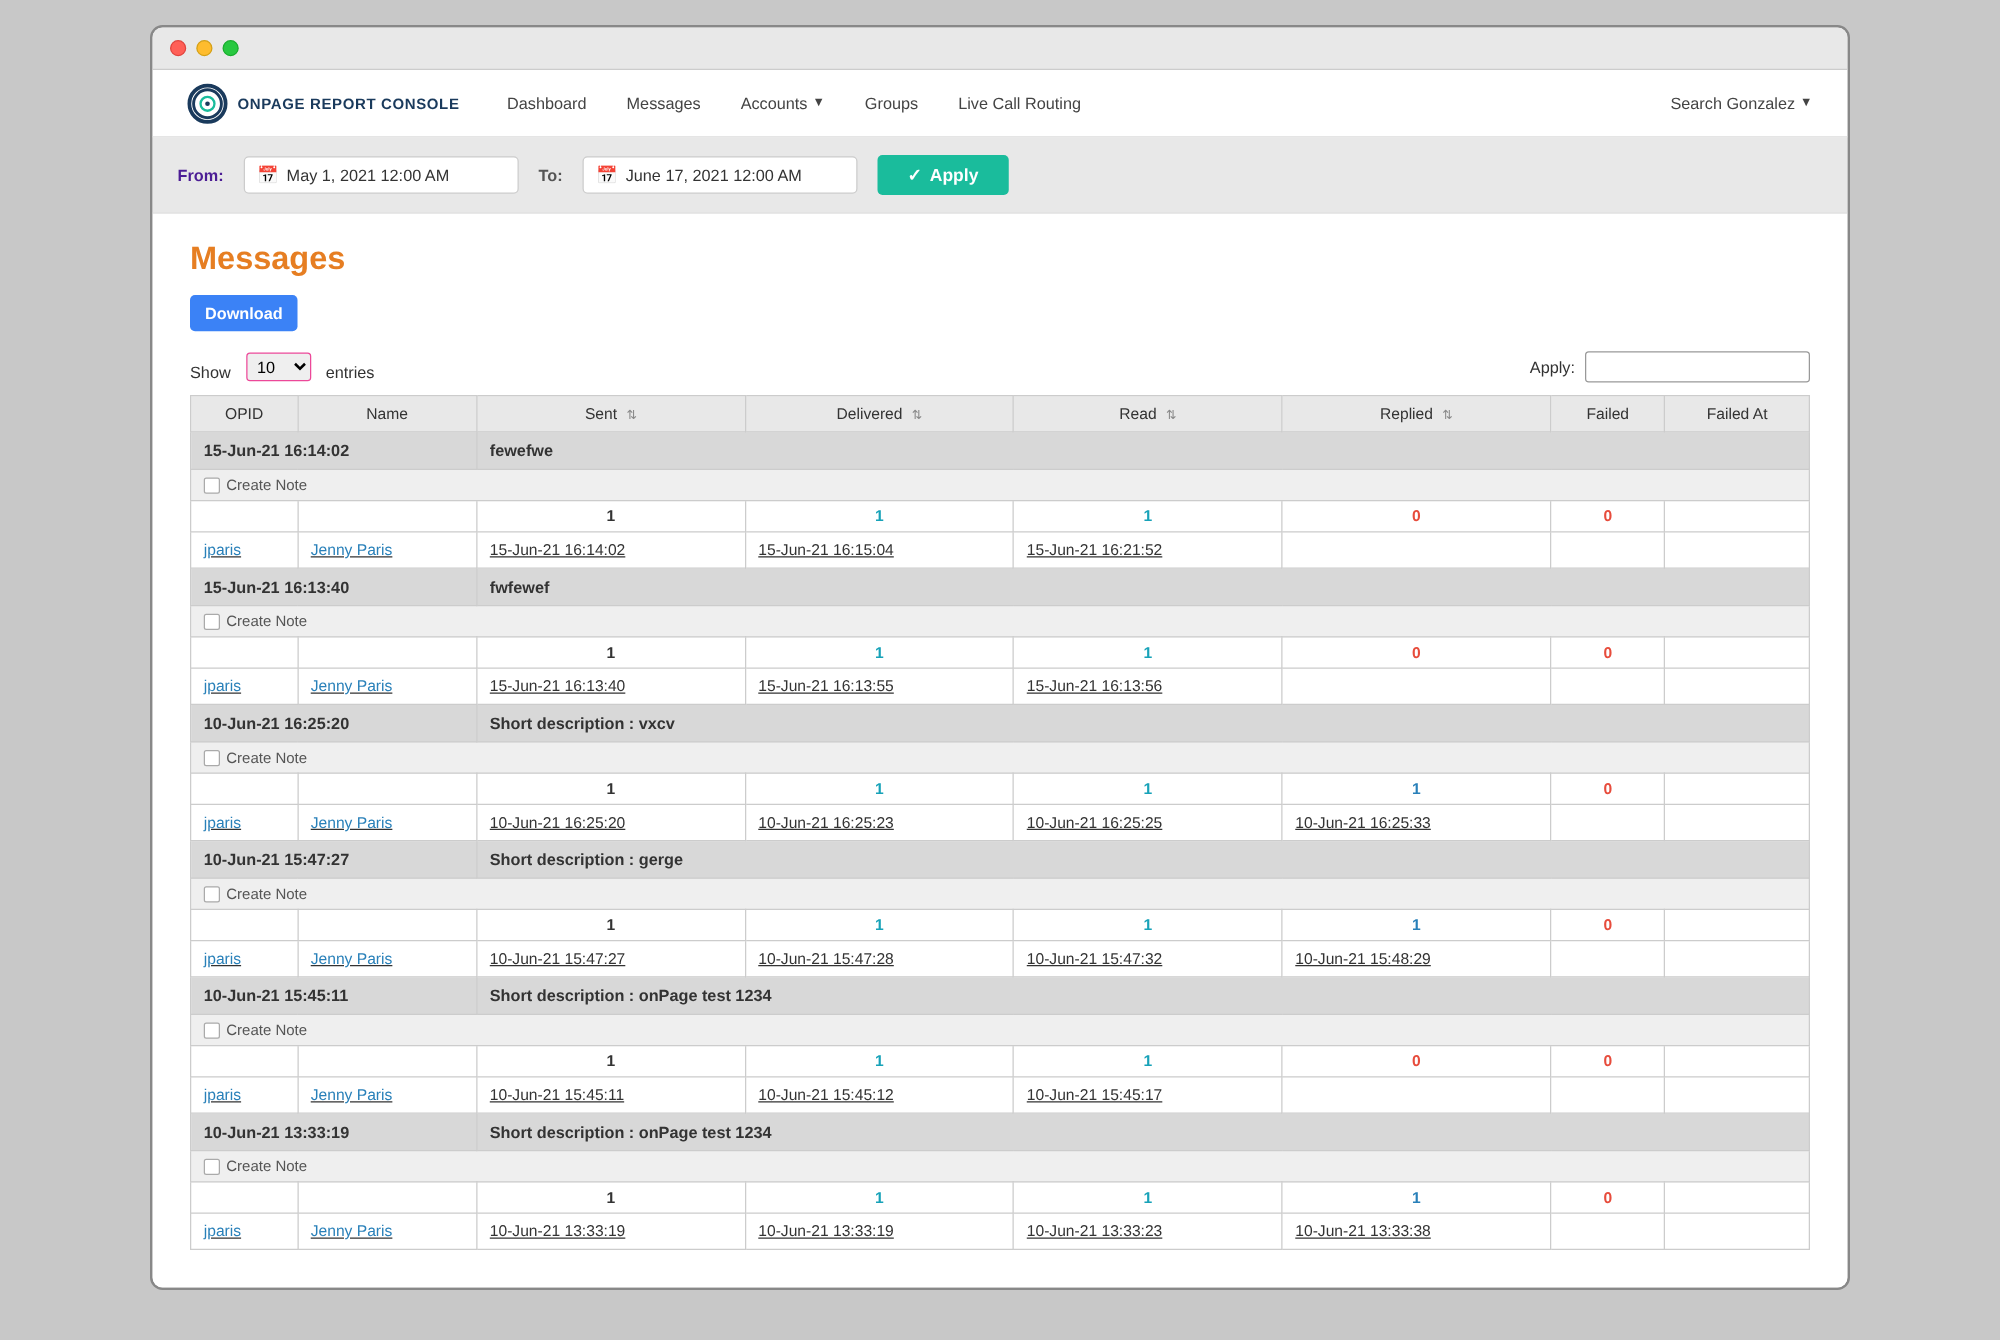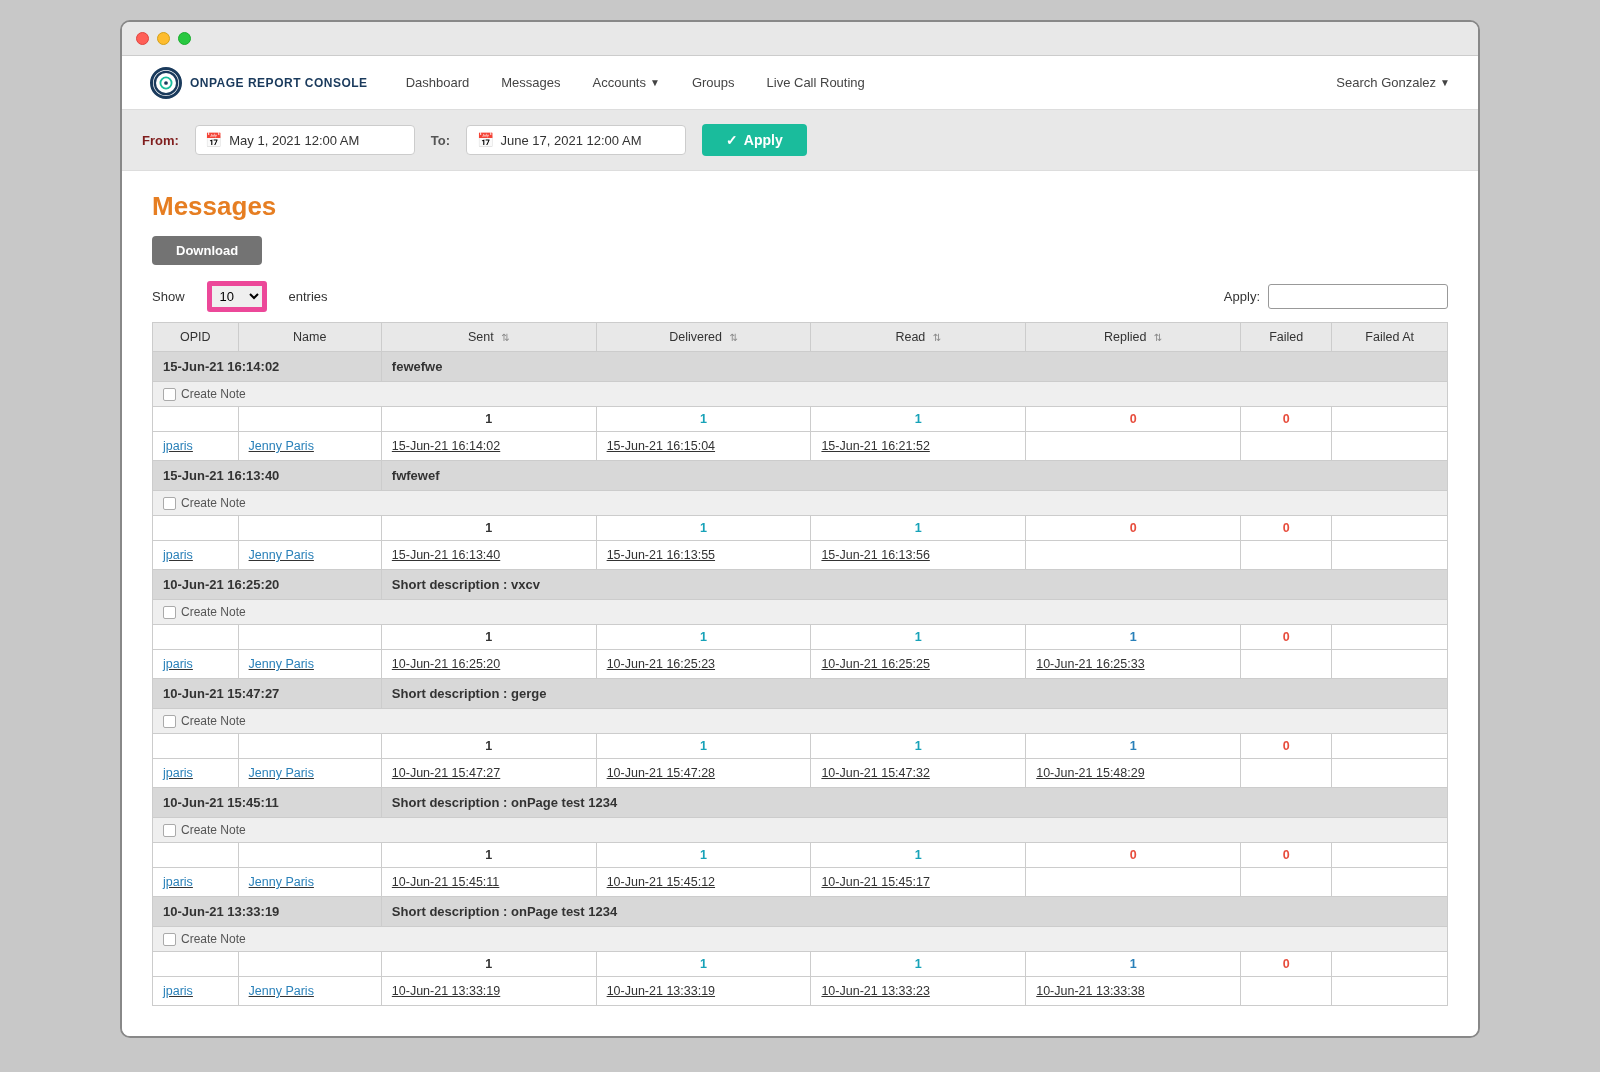--- a/index.html
+++ b/index.html
@@ -81,21 +81,21 @@
     }
 
     .filter-bar {
       background: #e8e8e8;
       padding: 14px 20px;
       display: flex;
       align-items: center;
       gap: 16px;
       border-bottom: 1px solid #ddd;
     }
-    .filter-label { font-size: 13px; color: #7f1d1d; font-weight: bold; }
+    .filter-label { font-size: 13px; color: #4c1d95; font-weight: bold; }
     .date-input {
       display: flex; align-items: center; gap: 6px;
       background: #fff; border: 1px solid #ccc; border-radius: 4px;
       padding: 6px 10px; min-width: 220px;
       font-size: 13px; color: #333;
     }
     .cal-icon { color: #888; font-size: 14px; }
     .apply-btn {
       background: #1abc9c; color: #fff; border: none; border-radius: 4px;
       padding: 8px 24px; font-size: 14px; cursor: pointer;
@@ -105,34 +105,34 @@
     .to-label { font-size: 13px; color: #555; font-weight: bold; }
 
     .content {
       background: #fff;
       padding: 20px 30px 30px;
     }
     .page-title {
       font-size: 26px; font-weight: bold; color: #e67e22; margin-bottom: 14px;
     }
     .download-btn {
-      background: #737373; color: #fff; border: none; border-radius: 4px;
-      padding: 7px 24px; font-size: 13px; cursor: pointer; font-weight: bold;
+      background: #3b82f6; color: #fff; border: none; border-radius: 4px;
+      padding: 7px 12px; font-size: 13px; cursor: pointer; font-weight: bold;
       margin-bottom: 16px; display: inline-block;
     }
 
     .table-controls {
       display: flex; align-items: center; justify-content: space-between;
       margin-bottom: 10px;
     }
     .show-entries {
-      display: flex; align-items: center; gap: 22px; font-size: 13px;
+      display: flex; align-items: flex-end; gap: 12px; font-size: 13px;
     }
     .show-entries select {
-      padding: 2px 4px; border: 5px solid #ec4899; border-radius: 3px; font-size: 13px;
+      padding: 2px 4px; border: 1px solid #ec4899; border-radius: 3px; font-size: 13px;
     }
     .search-box {
       display: flex; align-items: center; gap: 8px; font-size: 13px;
     }
     .search-box input {
       border: 1px solid #999; border-radius: 3px; padding: 4px 8px; width: 180px;
     }
 
     table {
       width: 100%; border-collapse: collapse; font-size: 12.5px;

